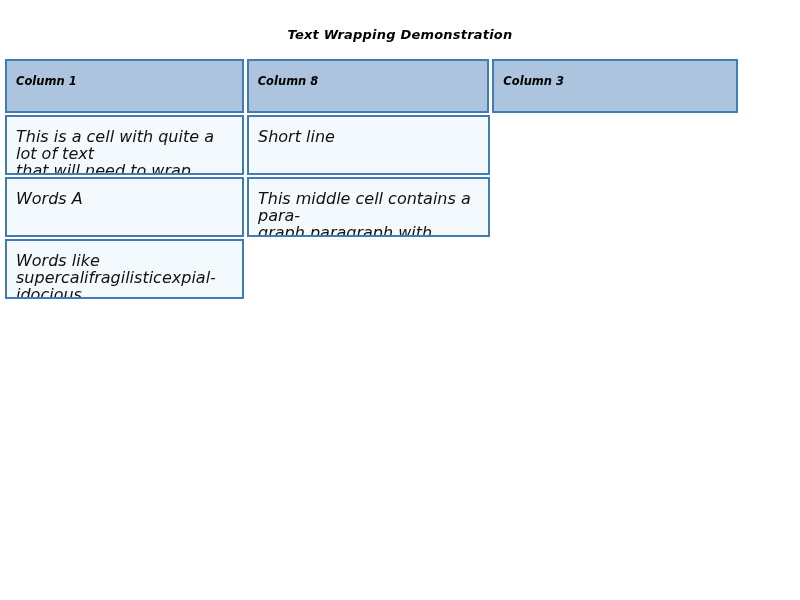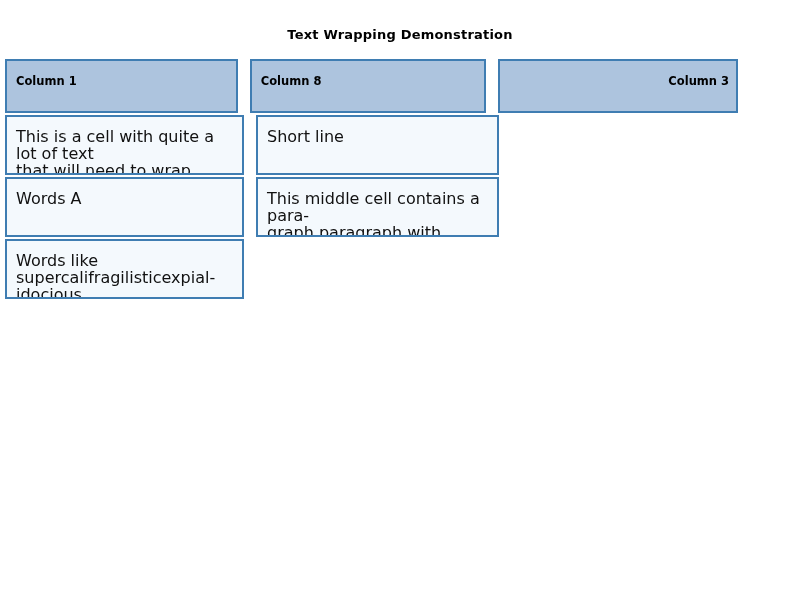--- a/index.html
+++ b/index.html
@@ -11,20 +11,21 @@
     height: 600px;
     background: #ffffff;
     font-family: "DejaVu Sans", sans-serif;
     overflow: hidden;
   }
 
   .page {
     position: relative;
     width: 800px;
     height: 600px;
+    font-style: italic;
   }
 
   .page-title {
     position: absolute;
     top: 27px;
     left: 0;
     width: 800px;
     text-align: center;
     font-size: 13px;
     font-weight: bold;
@@ -36,34 +37,34 @@
     position: absolute;
     left: 5px;
     top: 59px;
     width: 733px;
   }
 
   .trow {
     display: flex;
     flex-direction: row;
     align-items: stretch;
-    gap: 12px;
+    gap: 3px;
     margin-bottom: 2px;
   }
 
   .tcell {
     box-sizing: border-box;
     border: 2px solid #3f7db2;
     overflow: hidden;
     position: relative;
   }
 
   .col-1 { width: 239px; }
   .col-2 { width: 243px; }
-  .col-3 { width: 246px; text-align: right; }
+  .col-3 { width: 246px; }
 
   .header-row .tcell {
     height: 54px;
     background: #adc4de;
   }
 
   .body-row .tcell {
     height: 60px;
     background: #f4f9fd;
   }

